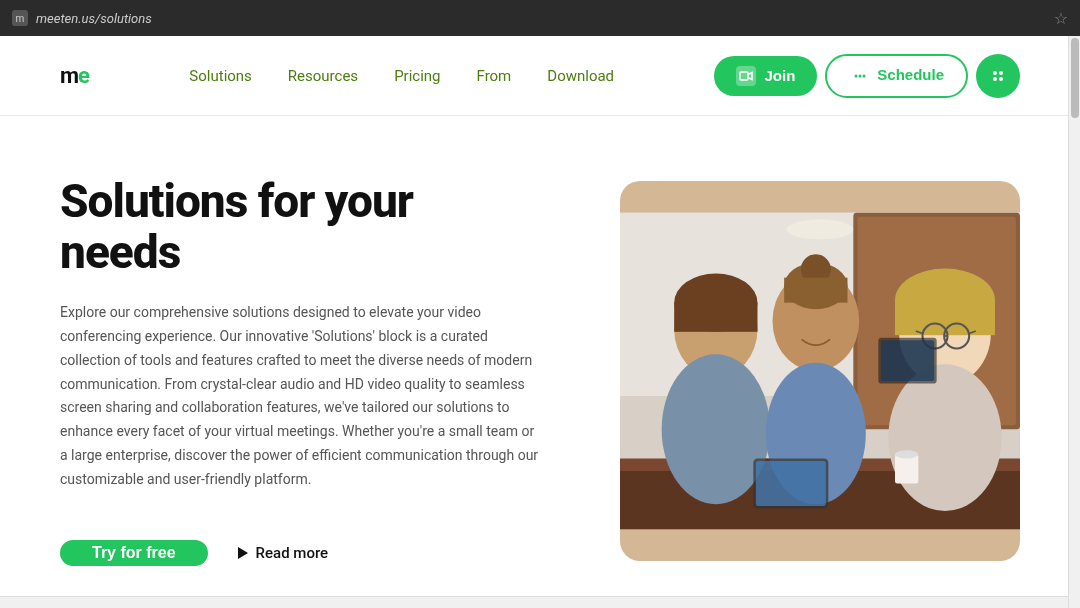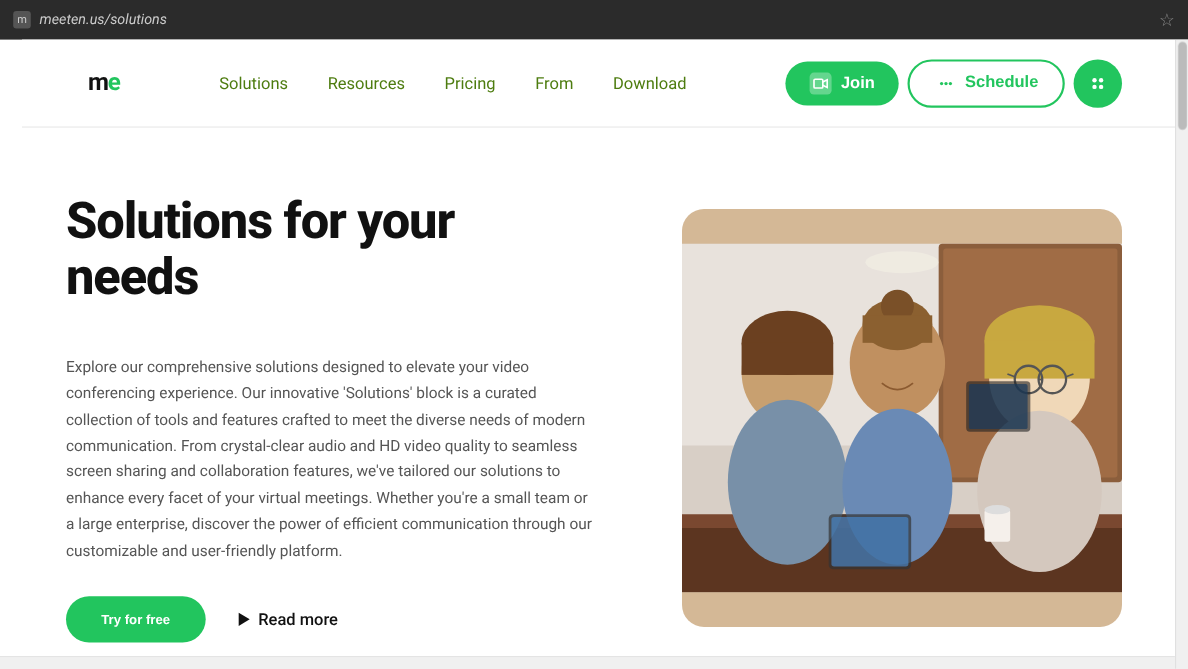--- a/index.html
+++ b/index.html
@@ -63,21 +63,20 @@
 
     
     .navbar {
       border-bottom: 1px solid #e8e8e8;
       padding: 0 60px;
       height: 80px;
       display: flex;
       align-items: center;
       justify-content: space-between;
       background: #fff;
-      margin-left: 20px;
     }
     .logo {
       font-size: 22px;
       font-weight: 700;
       color: #111;
       letter-spacing: -1px;
     }
     .logo span { color: #22c55e; }
     .nav-links {
       display: flex;
@@ -161,41 +160,41 @@
     }
     .hero-content {
       flex: 0 0 480px;
       max-width: 480px;
     }
     .hero-title {
       font-size: 46px;
       font-weight: 800;
       color: #111;
       line-height: 1.1;
-      margin-bottom: 46px;
+      margin-bottom: 24px;
       letter-spacing: -1px;
     }
     .hero-description {
       font-size: 14px;
       line-height: 1.7;
       color: #555;
-      margin-bottom: 28px;
+      margin-bottom: 48px;
     }
     .hero-actions {
       display: flex;
       align-items: center;
       gap: 30px;
     }
     .btn-try-free {
       background: #22c55e;
       color: #fff;
       border: none;
       border-radius: 50px;
-      padding: 14px 32px;
-      font-size: 12px;
+      padding: 4px 32px;
+      font-size: 16px;
       font-weight: 600;
       cursor: pointer;
     }
     .read-more-link {
       display: flex;
       align-items: center;
       gap: 8px;
       color: #111;
       font-size: 15px;
       font-weight: 500;

